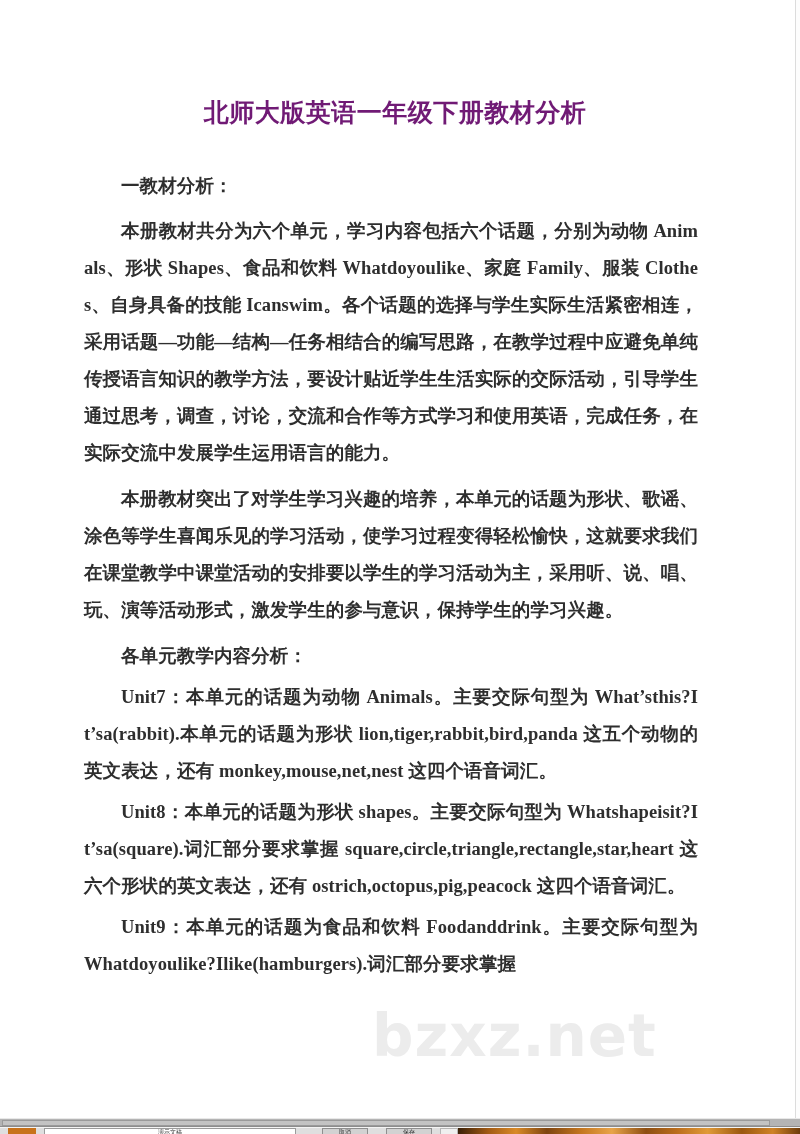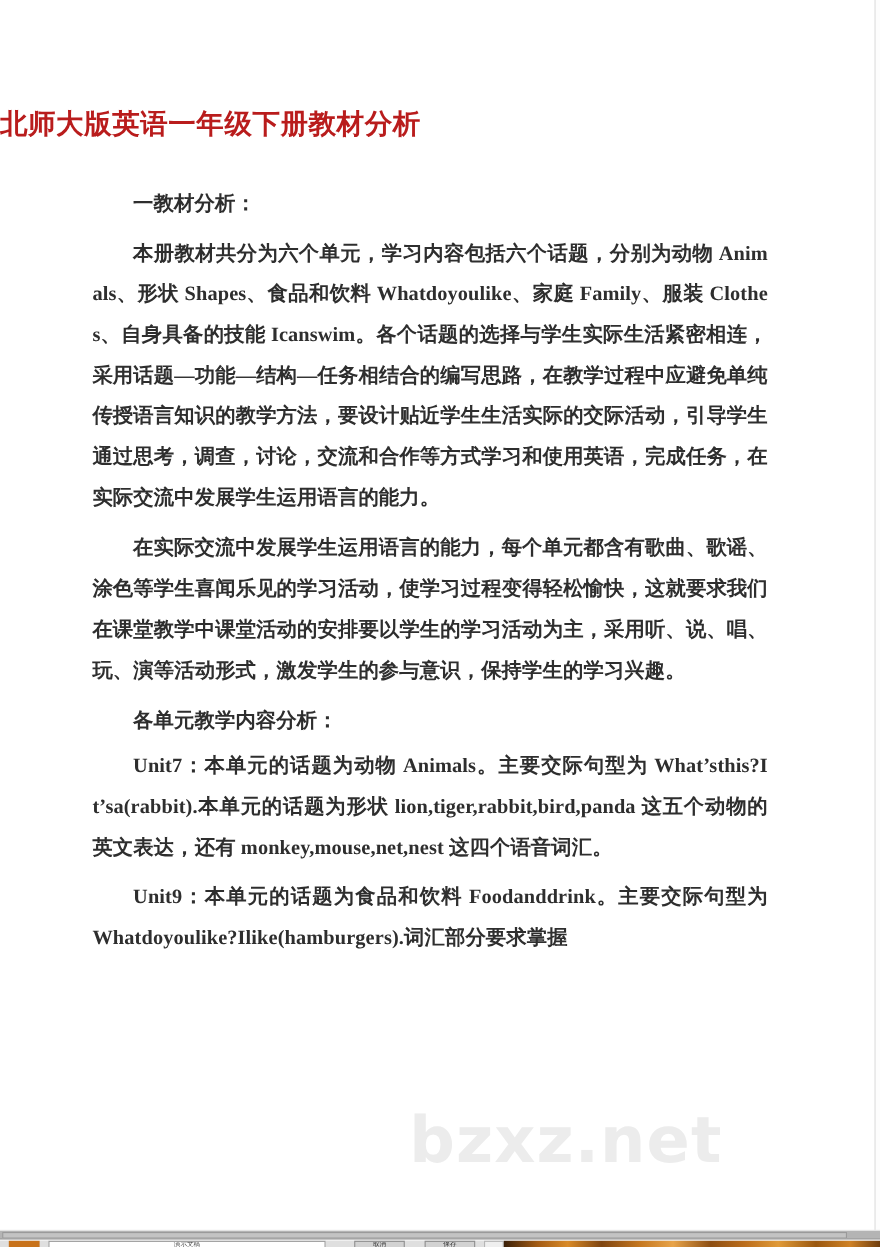--- a/index.html
+++ b/index.html
@@ -47,25 +47,26 @@
     top: 0;
     width: 800px;
     height: 1110px;
   }
 
   .doc-title {
     position: absolute;
     left: 0;
     top: 96px;
     width: 790px;
+    text-align: center;
     font-family: "DejaVu Sans", "Liberation Sans", sans-serif;
     font-weight: bold;
     font-size: 25px;
     letter-spacing: 0.5px;
-    color: #b91c1c;
+    color: #701a75;
     white-space: nowrap;
   }
 
   .body-block {
     position: absolute;
     left: 84px;
     top: 168px;
     width: 614px;
   }
 
@@ -239,32 +240,33 @@
 
       <div class="gap-sm"></div>
 
 
       <div class="gap-sm"></div>
 
       <p class="para indent">本册教材共分为六个单元，学习内容包括六个话题，分别为动物 Animals、形状 Shapes、食品和饮料 Whatdoyoulike、家庭 Family、服装 Clothes、自身具备的技能 Icanswim。各个话题的选择与学生实际生活紧密相连，采用话题—功能—结构—任务相结合的编写思路，在教学过程中应避免单纯传授语言知识的教学方法，要设计贴近学生生活实际的交际活动，引导学生通过思考，调查，讨论，交流和合作等方式学习和使用英语，完成任务，在实际交流中发展学生运用语言的能力。</p>
 
       <div class="gap-md"></div>
 
-      <p class="para indent">在实际交流中发展学生运用语言的能力，每个单元都含有歌曲、歌谣、涂色等学生喜闻乐见的学习活动，使学习过程变得轻松愉快，这就要求我们在课堂教学中课堂活动的安排要以学生的学习活动为主，采用听、说、唱、玩、演等活动形式，激发学生的参与意识，保持学生的学习兴趣。</p>
+      <p class="para indent">本册教材突出了对学生学习兴趣的培养，本单元的话题为形状、歌谣、涂色等学生喜闻乐见的学习活动，使学习过程变得轻松愉快，这就要求我们在课堂教学中课堂活动的安排要以学生的学习活动为主，采用听、说、唱、玩、演等活动形式，激发学生的参与意识，保持学生的学习兴趣。</p>
 
       <div class="gap-md"></div>
 
       <p class="para indent">各单元教学内容分析：</p>
 
       <div class="gap-sm"></div>
 
       <p class="para indent">Unit7：本单元的话题为动物 Animals。主要交际句型为 What’sthis?It’sa(rabbit).本单元的话题为形状 lion,tiger,rabbit,bird,panda 这五个动物的英文表达，还有 monkey,mouse,net,nest 这四个语音词汇。</p>
 
       <div class="gap-sm"></div>
 
+      <p class="para indent">Unit8：本单元的话题为形状 shapes。主要交际句型为 Whatshapeisit?It’sa(square).词汇部分要求掌握 square,circle,triangle,rectangle,star,heart 这六个形状的英文表达，还有 ostrich,octopus,pig,peacock 这四个语音词汇。</p>
 
       <div class="gap-sm"></div>
 
       <p class="para indent">Unit9：本单元的话题为食品和饮料 Foodanddrink。主要交际句型为 Whatdoyoulike?Ilike(hamburgers).词汇部分要求掌握</p>
 
     </div>
   </div>
 
   <div class="watermark">bzxz.net</div>
 

